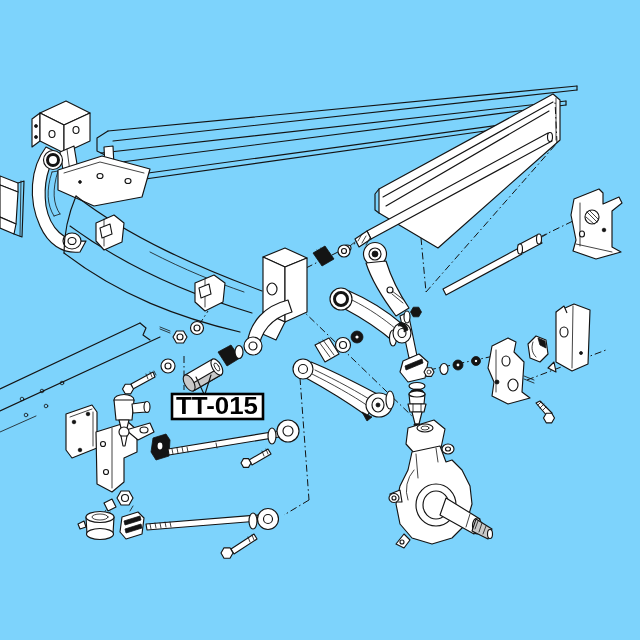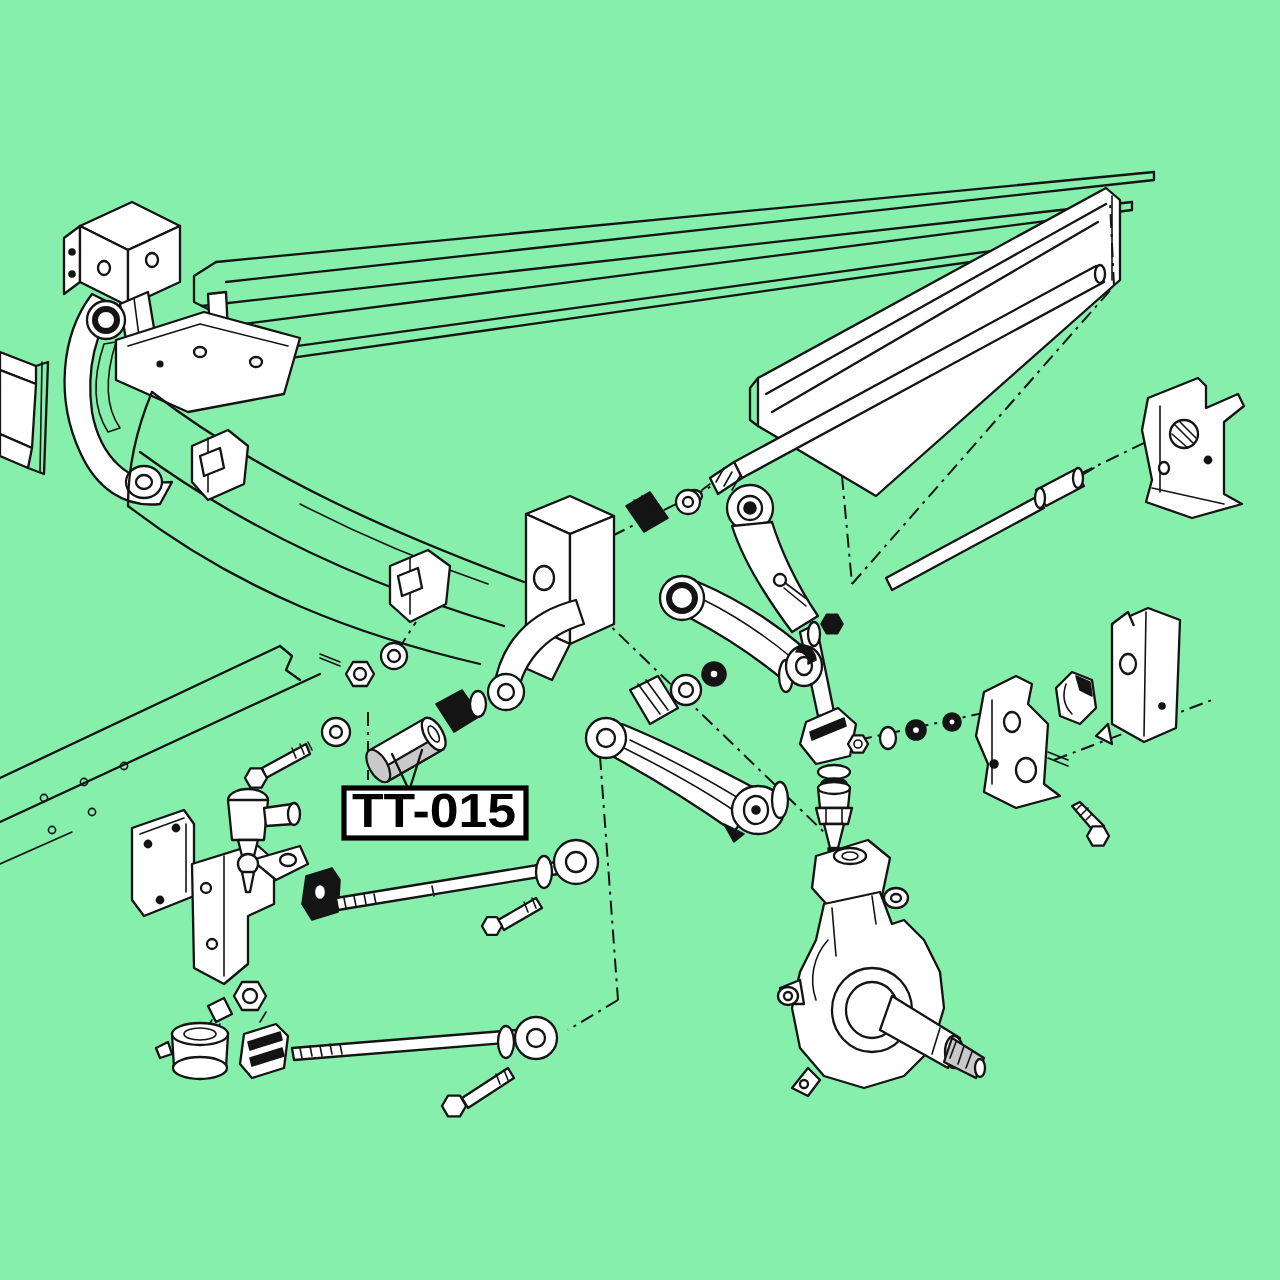--- a/index.html
+++ b/index.html
@@ -1,16 +1,16 @@
 <!DOCTYPE html>
 <html><head>
 <meta charset="utf-8">
 <style>
   html,body{margin:0;padding:0;background:#ffffff;}
-  .stage{position:relative;width:640px;height:640px;background:#86efac;overflow:hidden;
+  .stage{position:relative;width:640px;height:640px;background:#7dd3fc;overflow:hidden;
          font-family:"Liberation Sans", sans-serif;}
   svg{display:block;width:640px;height:640px;}
   .ln{fill:none;stroke:#141414;stroke-width:1.15;stroke-linecap:round;stroke-linejoin:round;}
   .thin{stroke-width:0.8;}
   .fw{fill:#ffffff;stroke:#141414;stroke-width:1.15;stroke-linejoin:round;}
   .fk{fill:#141414;stroke:#141414;stroke-width:0.8;stroke-linejoin:round;}
   .fg{fill:#c9c9c9;stroke:#141414;stroke-width:1.1;stroke-linejoin:round;}
   .dd{fill:none;stroke:#141414;stroke-width:1;stroke-dasharray:7 3 1.5 3;}
   .ring3{fill:none;stroke:#141414;stroke-width:3;}
   .label-box{fill:#ffffff;stroke:#000000;stroke-width:2.6;}

